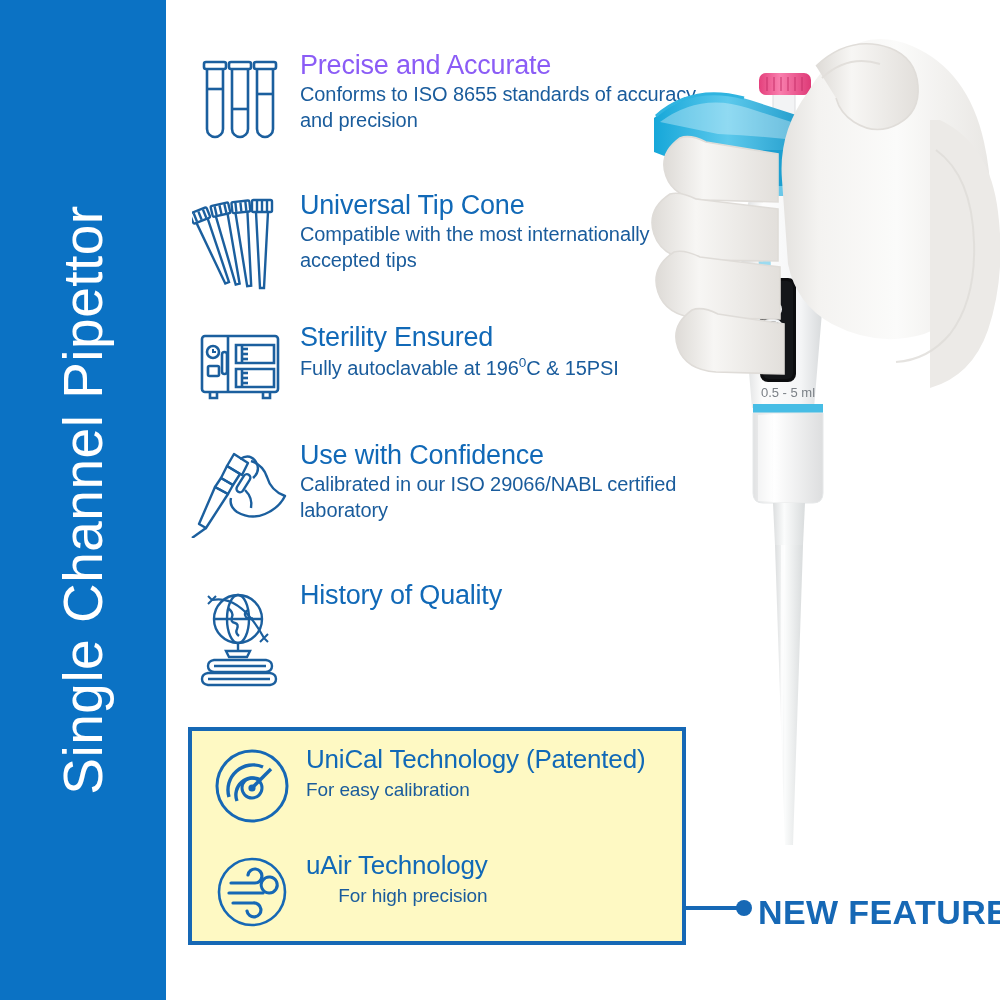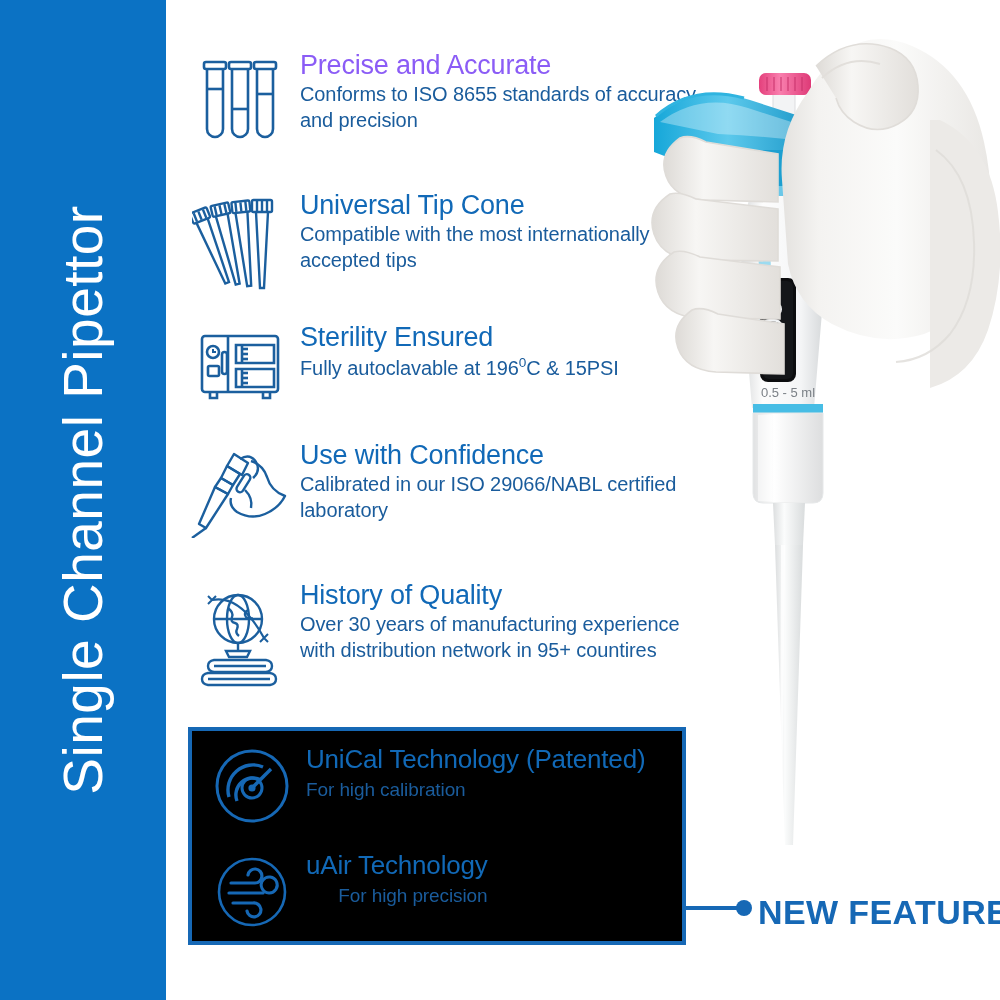--- a/index.html
+++ b/index.html
@@ -84,21 +84,21 @@
 
   
   .newbox {
     position: absolute;
     left: 188px;
     top: 727px;
     width: 498px;
     height: 218px;
     border: 4px solid #1668b5;
     box-sizing: border-box;
-    background: #000000;
+    background: #fef9c3;
   }
   .newrow {
     position: absolute;
     display: flex;
     align-items: flex-start;
     left: 12px;
   }
   .newrow .feature-icon {
     width: 96px;
     min-width: 96px;
@@ -284,42 +284,41 @@
           <path d="M46 57 v8"></path>
           <path d="M34 65 h24 l-3 6 h-18 z"></path>
           <path d="M22 74 q-6 1 -6 6 q0 5 6 6 h52 q6 -1 6 -6 q0 -5 -6 -6 z"></path>
           <line x1="22" y1="80" x2="74" y2="80"></line>
           <path d="M16 87 q-6 1 -6 6 q0 5 6 6 h62 q6 -1 6 -6 q0 -5 -6 -6 z"></path>
           <line x1="16" y1="93" x2="78" y2="93"></line>
         </svg>
       </div>
       <div class="feature-body">
         <p class="feature-title" style="color: rgb(17, 105, 183);">History of Quality</p>
-        <p class="feature-desc" style="color: rgb(26, 92, 156);">Over 30 years of manufacturing experience with distribution network in 95+ countires</p>
       </div>
     </div>
 
   </div>
 
   <div class="newbox" style="border-color: rgb(22, 104, 181);">
 
     <div class="newrow" style="top:14px;">
       <div class="feature-icon">
         <svg class="svg-block" width="78" height="78" viewBox="0 0 78 78" fill="none" stroke="#1668b5" stroke-width="3">
           <circle cx="39" cy="39" r="35"></circle>
           <circle cx="39" cy="41" r="10"></circle>
           <path d="M16 50 a25 25 0 0 1 34 -30" stroke-width="3.4"></path>
           <path d="M24 54 a17 17 0 0 1 24 -21" stroke-width="3.4"></path>
           <line x1="39" y1="41" x2="58" y2="22" stroke-width="3.4"></line>
           <circle cx="39" cy="41" r="3.6" fill="#1668b5" stroke="none"></circle>
         </svg>
       </div>
       <div class="feature-body">
         <p class="feature-title" style="color: rgb(17, 105, 183);">UniCal Technology (Patented)</p>
-        <p class="feature-desc" style="color: rgb(26, 92, 156);">For high calibration</p>
+        <p class="feature-desc" style="color: rgb(26, 92, 156);">For easy calibration</p>
       </div>
     </div>
 
     <div class="newrow" style="top:120px;">
       <div class="feature-icon">
         <svg class="svg-block" width="78" height="78" viewBox="0 0 78 78" fill="none" stroke="#1668b5" stroke-width="3" stroke-linecap="round">
           <circle cx="39" cy="39" r="33" stroke-width="2.6"></circle>
           <path d="M18 30 h24 a7 7 0 1 0 -7 -8" stroke-width="3.2"></path>
           <path d="M16 40 h34" stroke-width="3.2"></path>
           <path d="M20 50 h20 a7 7 0 1 1 -6 8" stroke-width="3.2"></path>

